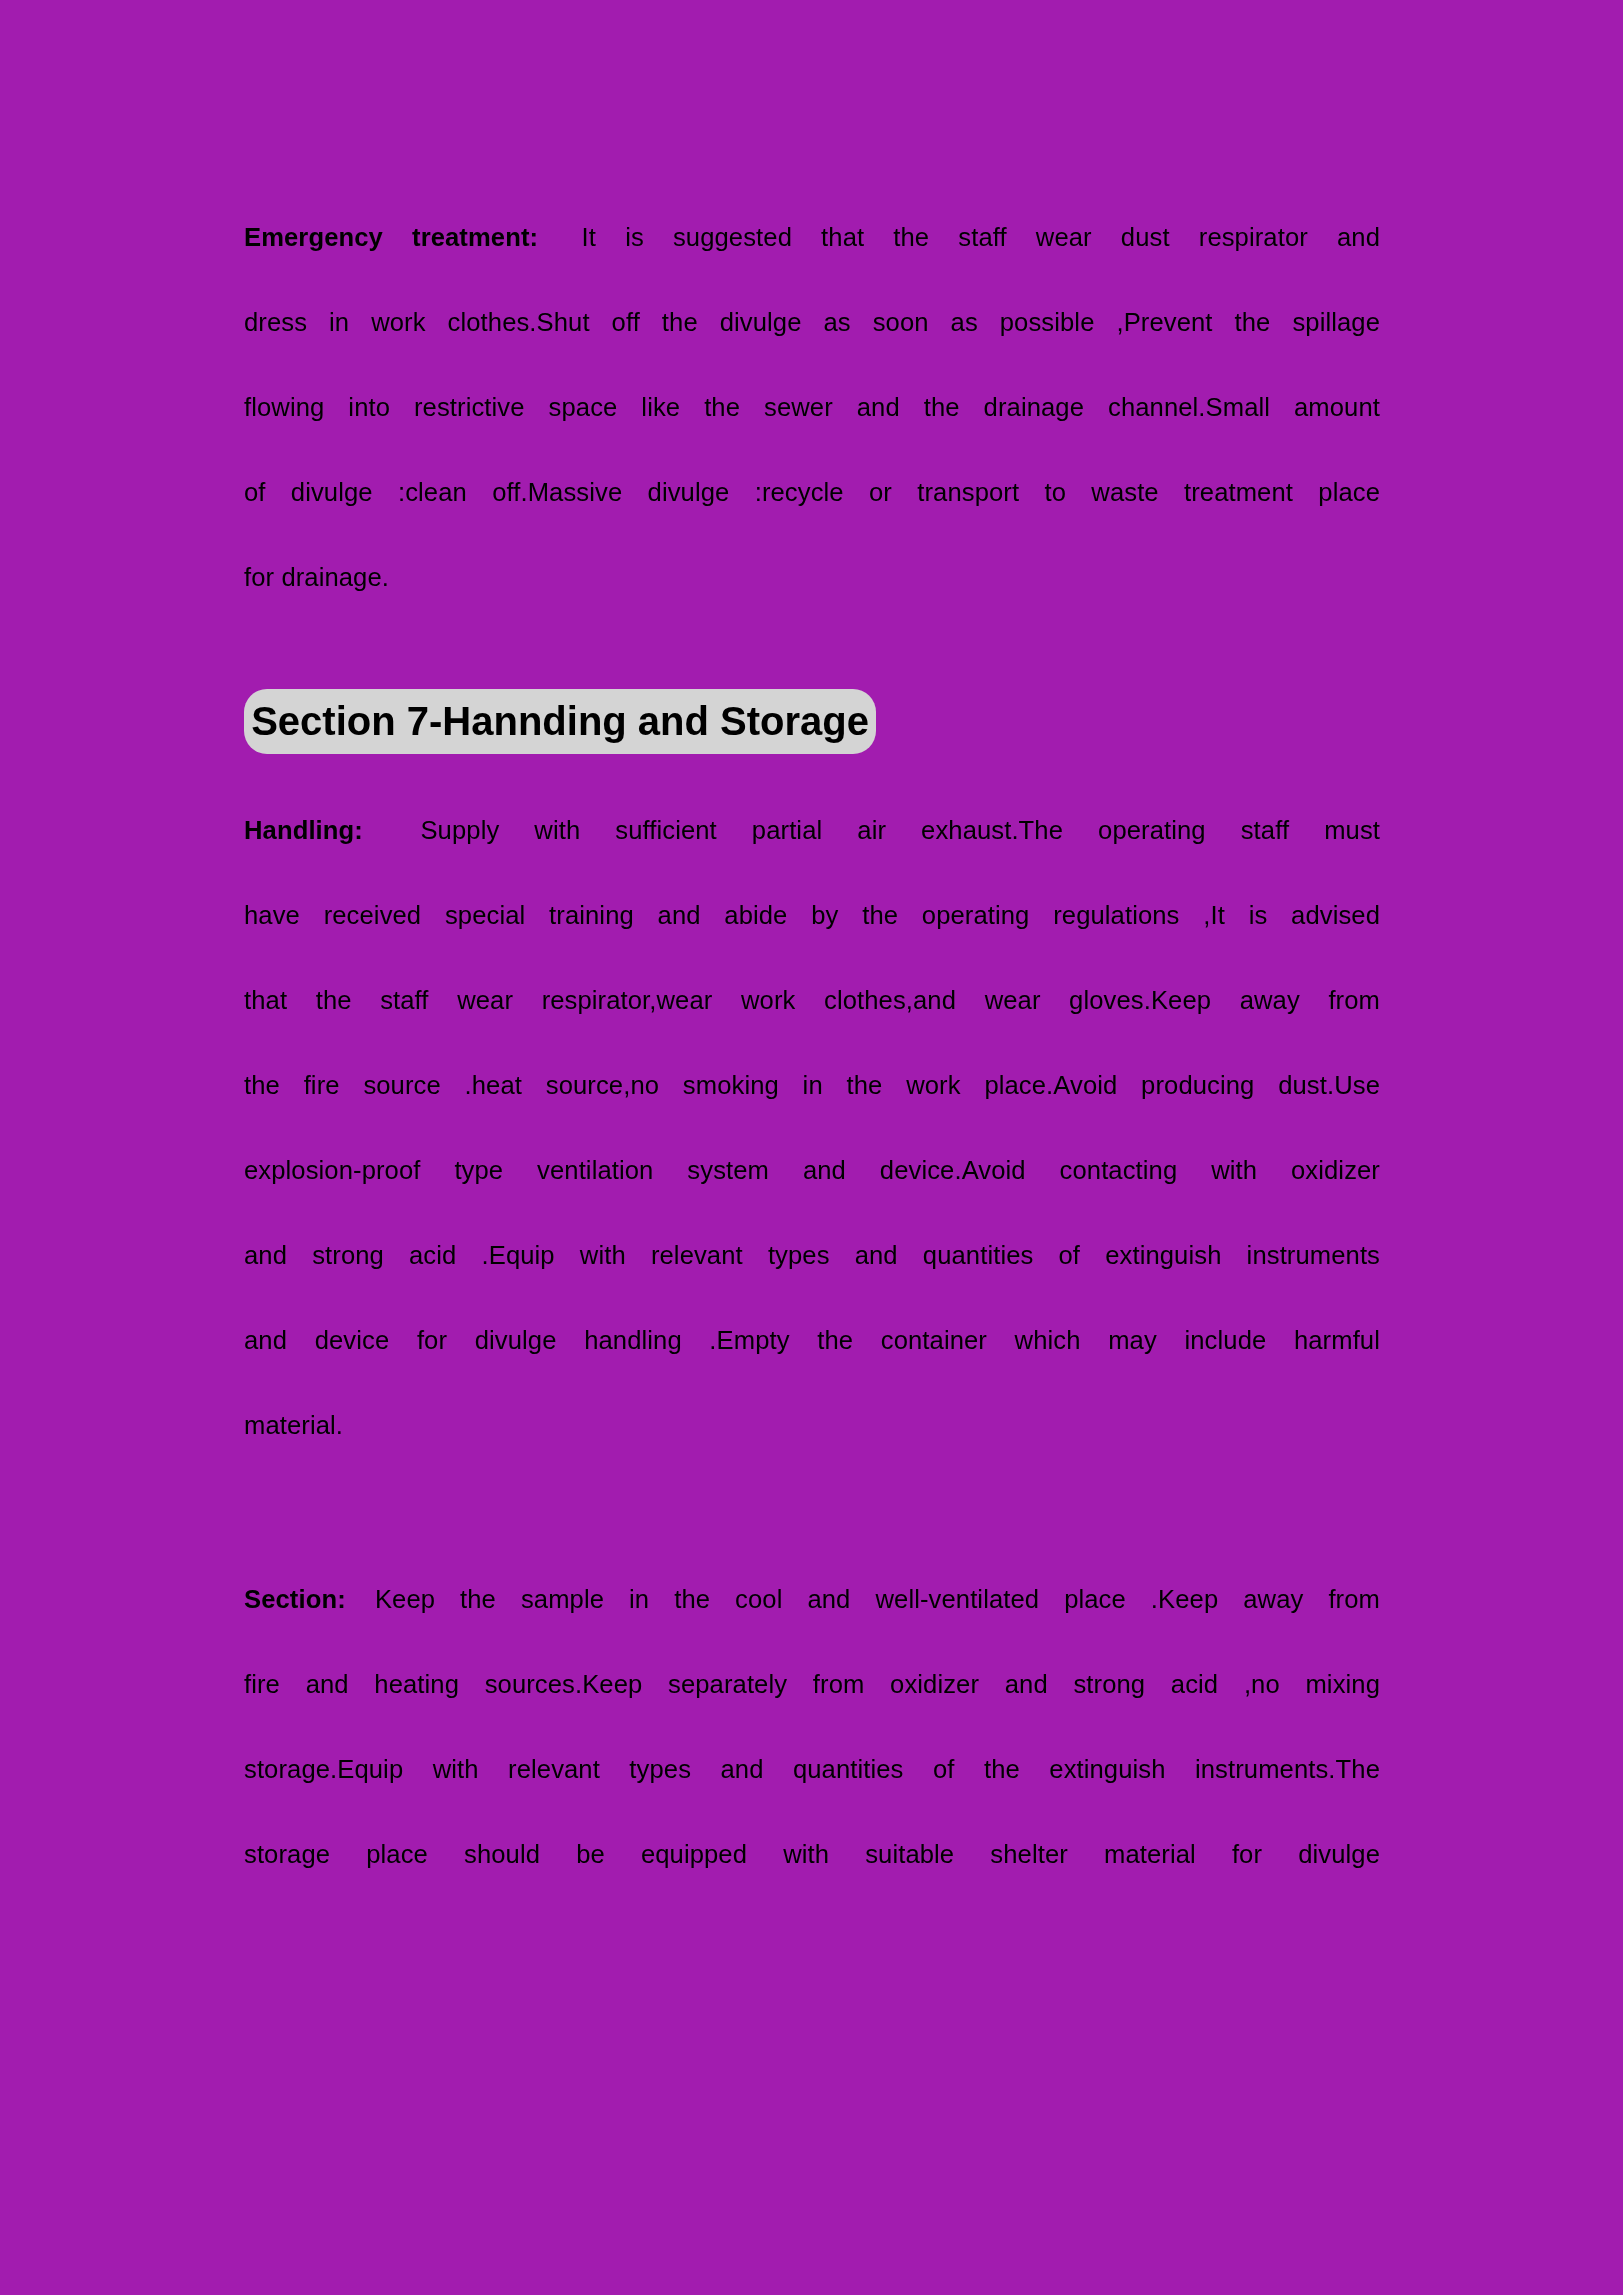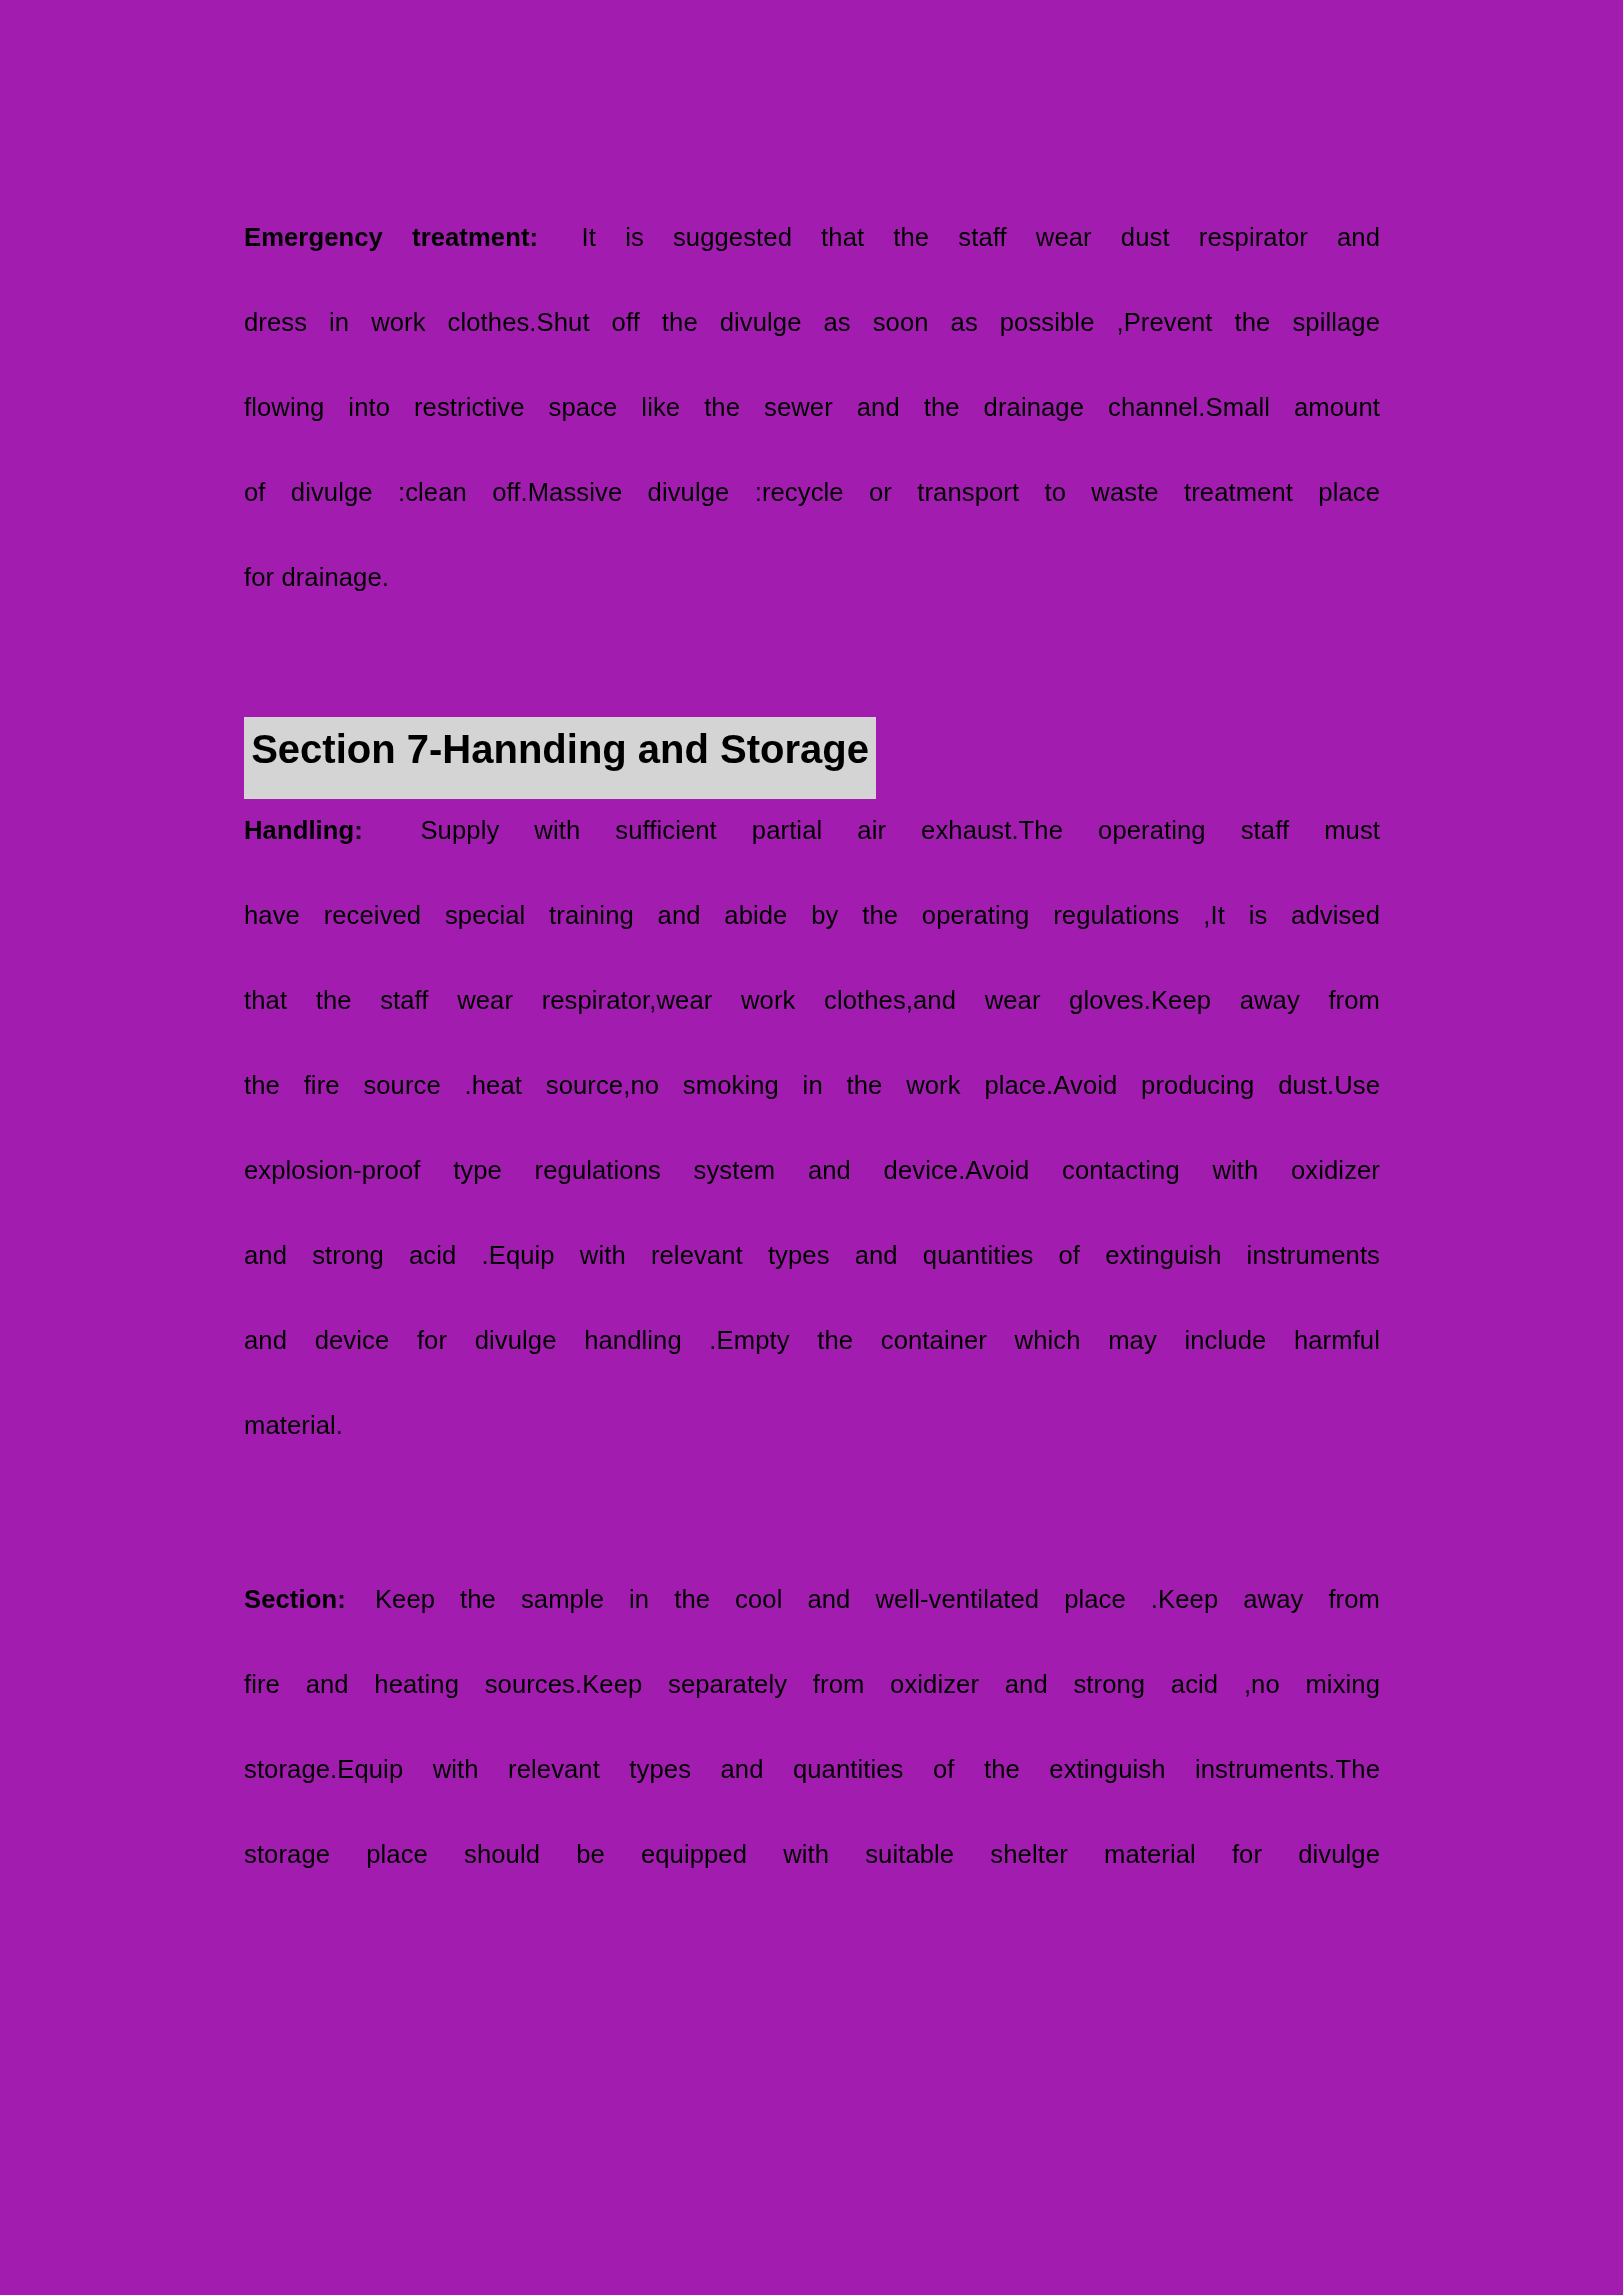--- a/index.html
+++ b/index.html
@@ -37,30 +37,31 @@
   }
   .b {
     font-weight: 700;
   }
   .b.lab-emergency { margin-right: 14.3px; }
   .b.lab-handling  { margin-right: 22.5px; }
   .b.lab-storage   { margin-right: 4.1px;  }
   .heading {
     position: absolute;
     left: 244px;
-    top: 717px;
+    top: 689px;
     display: inline-block;
-    height: 82px;
+    height: 65px;
     line-height: 65px;
     padding: 0 7.2px;
     font-size: 40px;
     font-weight: 700;
     letter-spacing: 0px;
     background: #d4d4d4;
     white-space: nowrap;
+    border-radius: 23px;
   }
 </style>
 </head>
 <body>
 
 <div class="page">
 
   <div class="para" style="top: 195px;">
     <div class="line j"><span class="b lab-emergency">Emergency treatment:</span> <span>It is suggested that the staff wear dust respirator and</span></div>
     <div class="line j">dress in work clothes.Shut off the divulge as soon as possible ,Prevent the spillage</div>
@@ -69,21 +70,21 @@
     <div class="line">for drainage.</div>
   </div>
 
   <div class="heading">Section 7-Hannding and Storage</div>
 
   <div class="para" style="top: 788px;">
     <div class="line j"><span class="b lab-handling">Handling:</span> <span>Supply with sufficient partial air exhaust.The operating staff must</span></div>
     <div class="line j">have received special training and abide by the operating regulations ,It is advised</div>
     <div class="line j">that the staff wear respirator,wear work clothes,and wear gloves.Keep away from</div>
     <div class="line j">the fire source .heat source,no smoking in the work place.Avoid producing dust.Use</div>
-    <div class="line j">explosion-proof type regulations system and device.Avoid contacting with oxidizer</div>
+    <div class="line j">explosion-proof type ventilation system and device.Avoid contacting with oxidizer</div>
     <div class="line j">and strong acid .Equip with relevant types and quantities of extinguish instruments</div>
     <div class="line j">and device for divulge handling .Empty the container which may include harmful</div>
     <div class="line">material.</div>
   </div>
 
   <div class="para" style="top: 1557px;">
     <div class="line j"><span class="b lab-storage">Section:</span> <span>Keep the sample in the cool and well-ventilated place .Keep away from</span></div>
     <div class="line j">fire and heating sources.Keep separately from oxidizer and strong acid ,no mixing</div>
     <div class="line j">storage.Equip with relevant types and quantities of the extinguish instruments.The</div>
     <div class="line j">storage place should be equipped with suitable shelter material for divulge</div>

